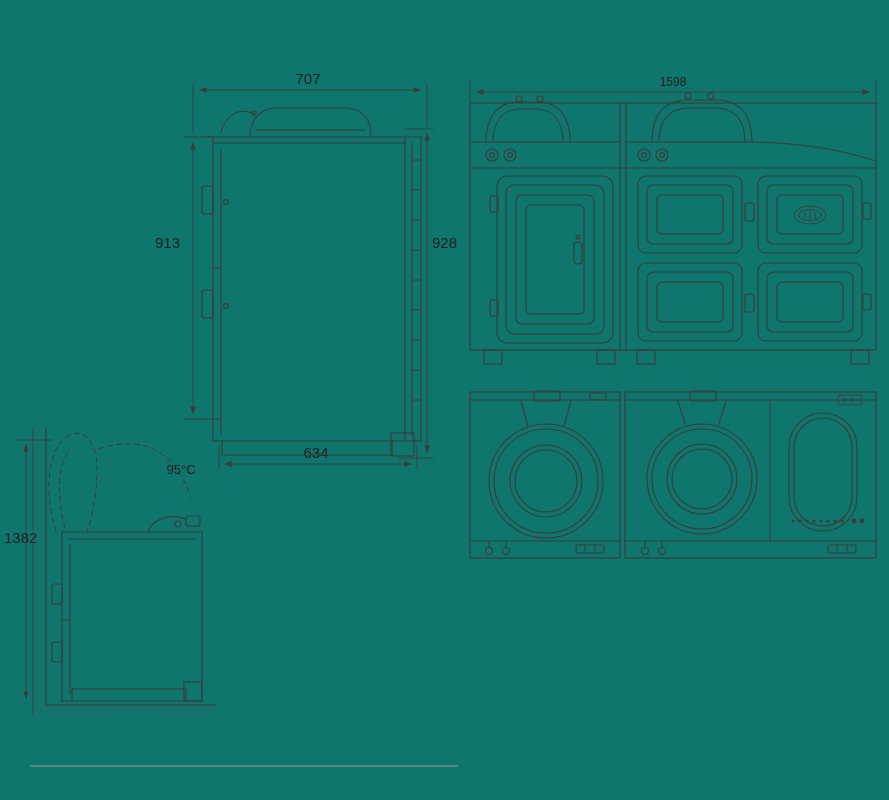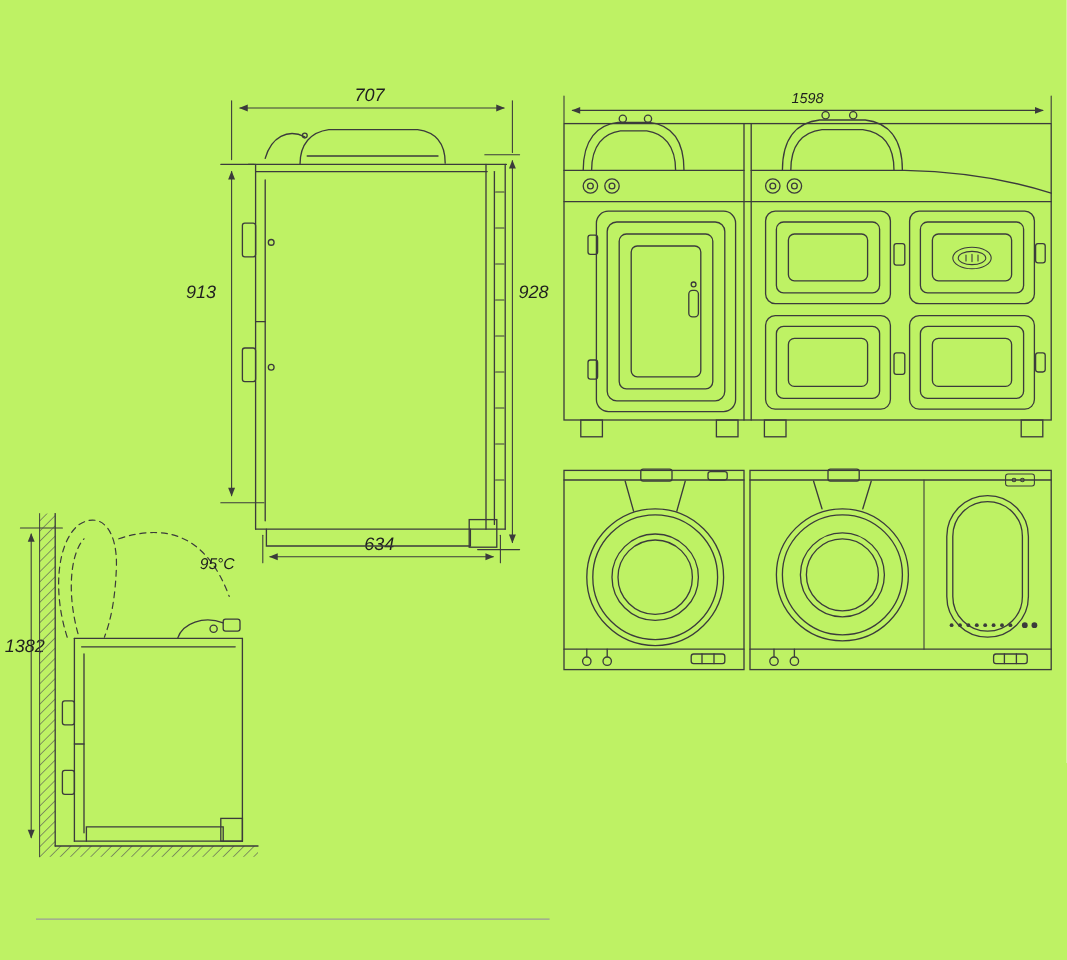--- a/index.html
+++ b/index.html
@@ -1,17 +1,17 @@
 <!DOCTYPE html>
 <html><head>
 <meta charset="utf-8">
 <style>
   html,body{margin:0;padding:0;background:#ffffff;}
-  .canvas{position:relative;width:889px;height:800px;background:#bef264;overflow:hidden;
-          font-family:"Liberation Sans", sans-serif;font-style:italic;}
+  .canvas{position:relative;width:889px;height:800px;background:#0f766e;overflow:hidden;
+          font-family:"Liberation Sans", sans-serif;}
   svg{display:block;}
   .dim-label{font-family:"Liberation Sans", sans-serif;font-size:15px;fill:#1f1f1f;}
   .dim-label-sm{font-family:"Liberation Sans", sans-serif;font-size:12px;fill:#1f1f1f;}
   .temp-label{font-family:"Liberation Sans", sans-serif;font-size:13px;fill:#1f1f1f;}
 </style>
 </head>
 <body>
 
 <div class="canvas">
 <svg width="889" height="800" viewBox="0 0 889 800">

